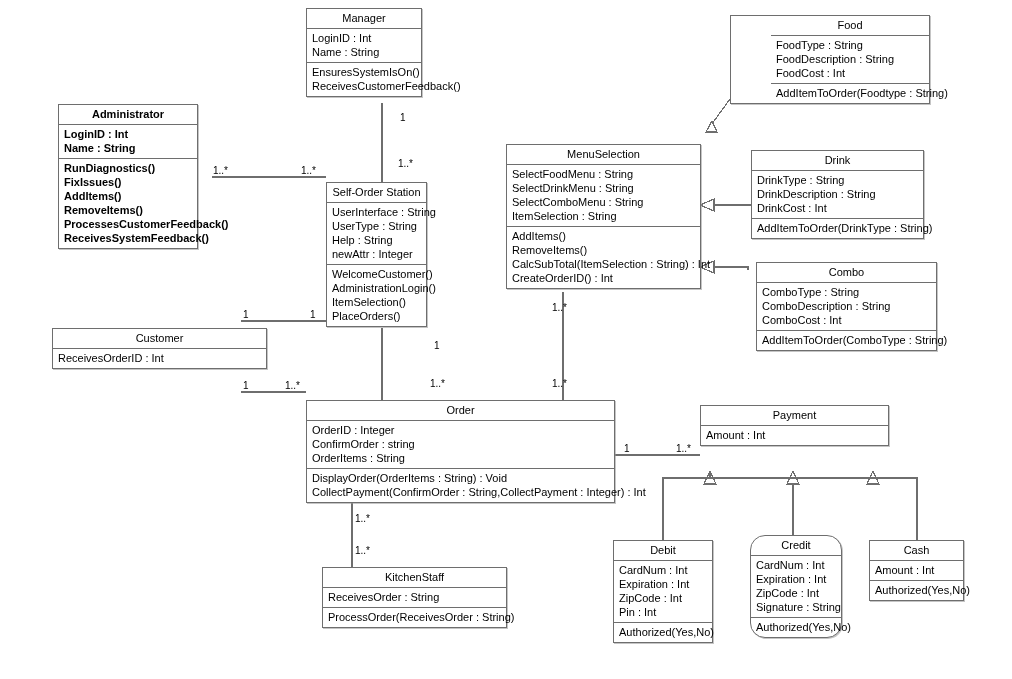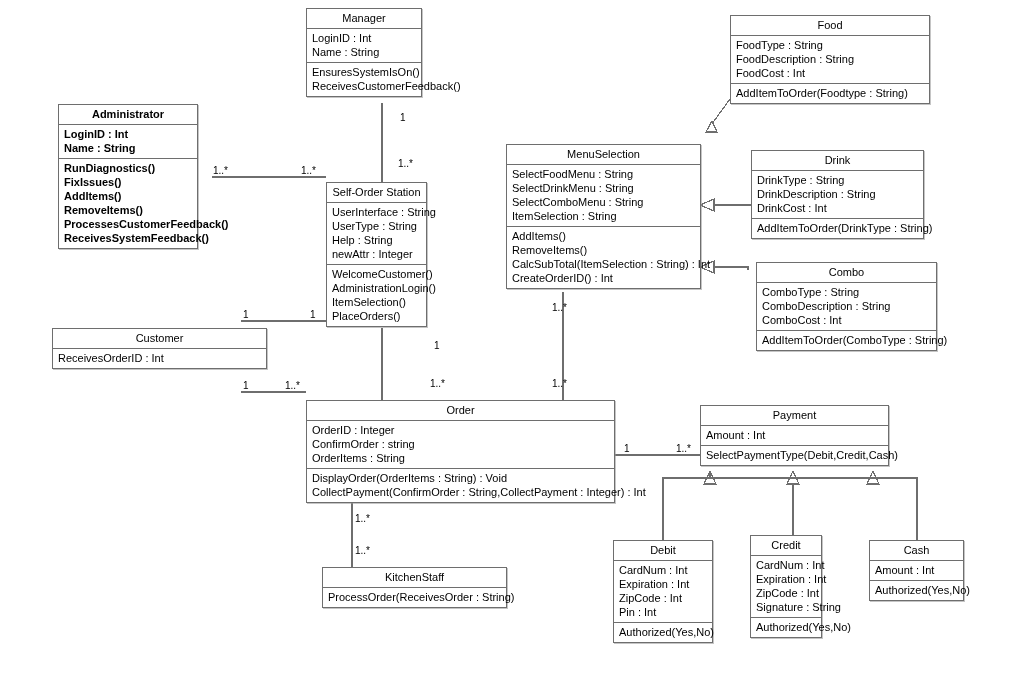--- a/index.html
+++ b/index.html
@@ -121,21 +121,21 @@
     <div class="uml-compartment">
       <div class="uml-row">LoginID : Int</div>
       <div class="uml-row">Name : String</div>
     </div>
     <div class="uml-compartment">
       <div class="uml-row">EnsuresSystemIsOn()</div>
       <div class="uml-row">ReceivesCustomerFeedback()</div>
     </div>
   </div>
 
-  <div class="uml-class" style="left:730px; top:15px; width:200px;">
+  <div class="uml-class" style="left:730px; top:15px; width:200px;padding-left:40px;">
     <div class="uml-name">Food</div>
     <div class="uml-compartment">
       <div class="uml-row">FoodType : String</div>
       <div class="uml-row">FoodDescription : String</div>
       <div class="uml-row">FoodCost : Int</div>
     </div>
     <div class="uml-compartment">
       <div class="uml-row">AddItemToOrder(Foodtype : String)</div>
     </div>
   </div>
@@ -230,39 +230,36 @@
       <div class="uml-row">DisplayOrder(OrderItems : String) : Void</div>
       <div class="uml-row">CollectPayment(ConfirmOrder : String,CollectPayment : Integer) : Int</div>
     </div>
   </div>
 
   <div class="uml-class" style="left:700px; top:405px; width:189px;">
     <div class="uml-name">Payment</div>
     <div class="uml-compartment">
       <div class="uml-row">Amount : Int</div>
     </div>
-    <div class="uml-compartment">
-      <div class="uml-row">SelectPaymentType(Debit,Credit,Cash)</div>
-    </div>
   </div>
 
   <div class="uml-class" style="left:613px; top:540px; width:100px;">
     <div class="uml-name">Debit</div>
     <div class="uml-compartment">
       <div class="uml-row">CardNum : Int</div>
       <div class="uml-row">Expiration : Int</div>
       <div class="uml-row">ZipCode : Int</div>
       <div class="uml-row">Pin : Int</div>
     </div>
     <div class="uml-compartment">
       <div class="uml-row">Authorized(Yes,No)</div>
     </div>
   </div>
 
-  <div class="uml-class" style="left:750px; top:535px; width:72px;">
+  <div class="uml-class" style="left:750px; top:535px; width:92px;border-radius:15px;">
     <div class="uml-name">Credit</div>
     <div class="uml-compartment">
       <div class="uml-row">CardNum : Int</div>
       <div class="uml-row">Expiration : Int</div>
       <div class="uml-row">ZipCode : Int</div>
       <div class="uml-row">Signature : String</div>
     </div>
     <div class="uml-compartment">
       <div class="uml-row">Authorized(Yes,No)</div>
     </div>
@@ -273,20 +270,23 @@
     <div class="uml-compartment">
       <div class="uml-row">Amount : Int</div>
     </div>
     <div class="uml-compartment">
       <div class="uml-row">Authorized(Yes,No)</div>
     </div>
   </div>
 
   <div class="uml-class" style="left:322px; top:567px; width:185px;">
     <div class="uml-name">KitchenStaff</div>
+    <div class="uml-compartment">
+      <div class="uml-row">ReceivesOrder : String</div>
+    </div>
     <div class="uml-compartment">
       <div class="uml-row">ProcessOrder(ReceivesOrder : String)</div>
     </div>
   </div>
 
   <span class="mult" style="left:400px; top:112px;">1</span>
   <span class="mult" style="left:398px; top:158px;">1..*</span>
   <span class="mult" style="left:213px; top:165px;">1..*</span>
   <span class="mult" style="left:301px; top:165px;">1..*</span>
   <span class="mult" style="left:243px; top:309px;">1</span>

